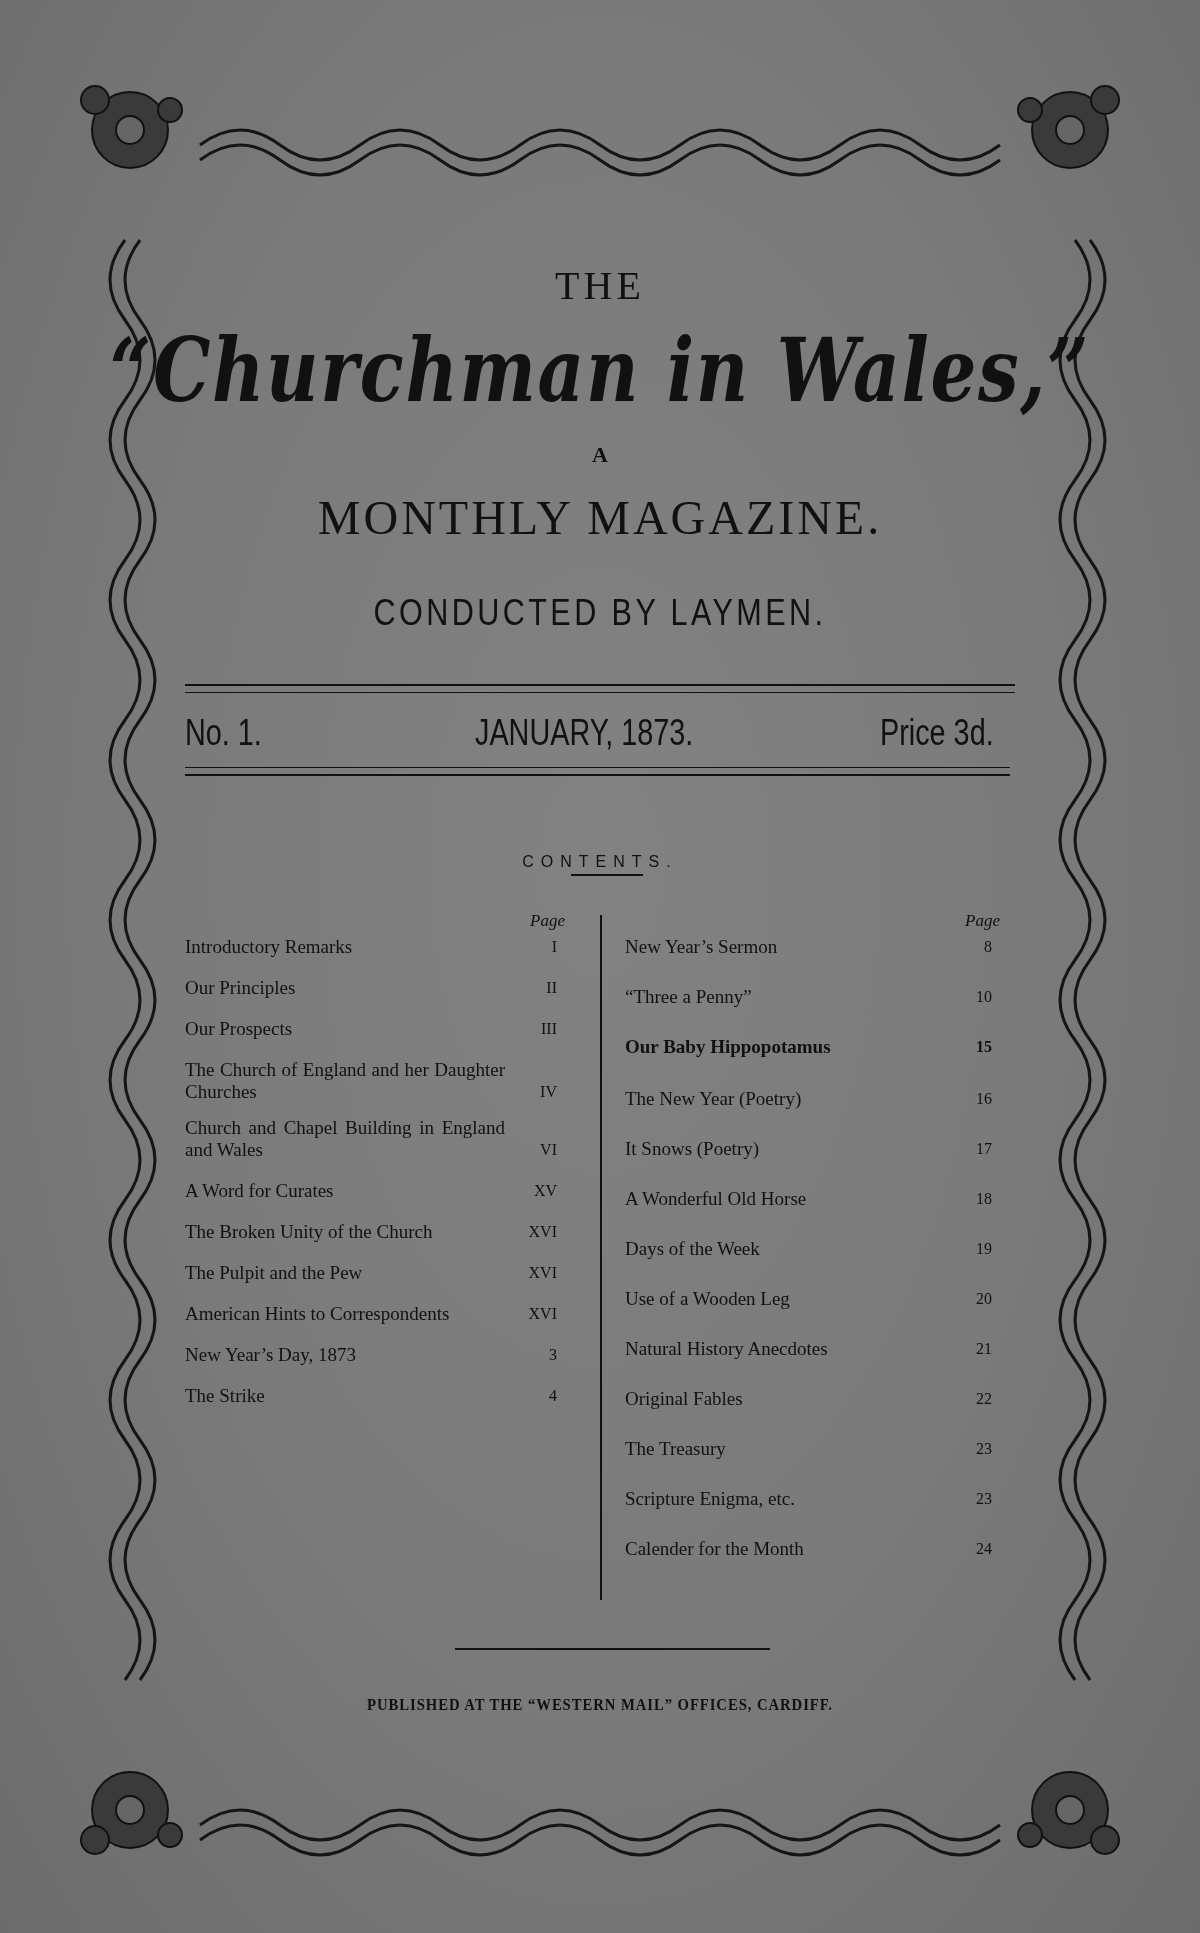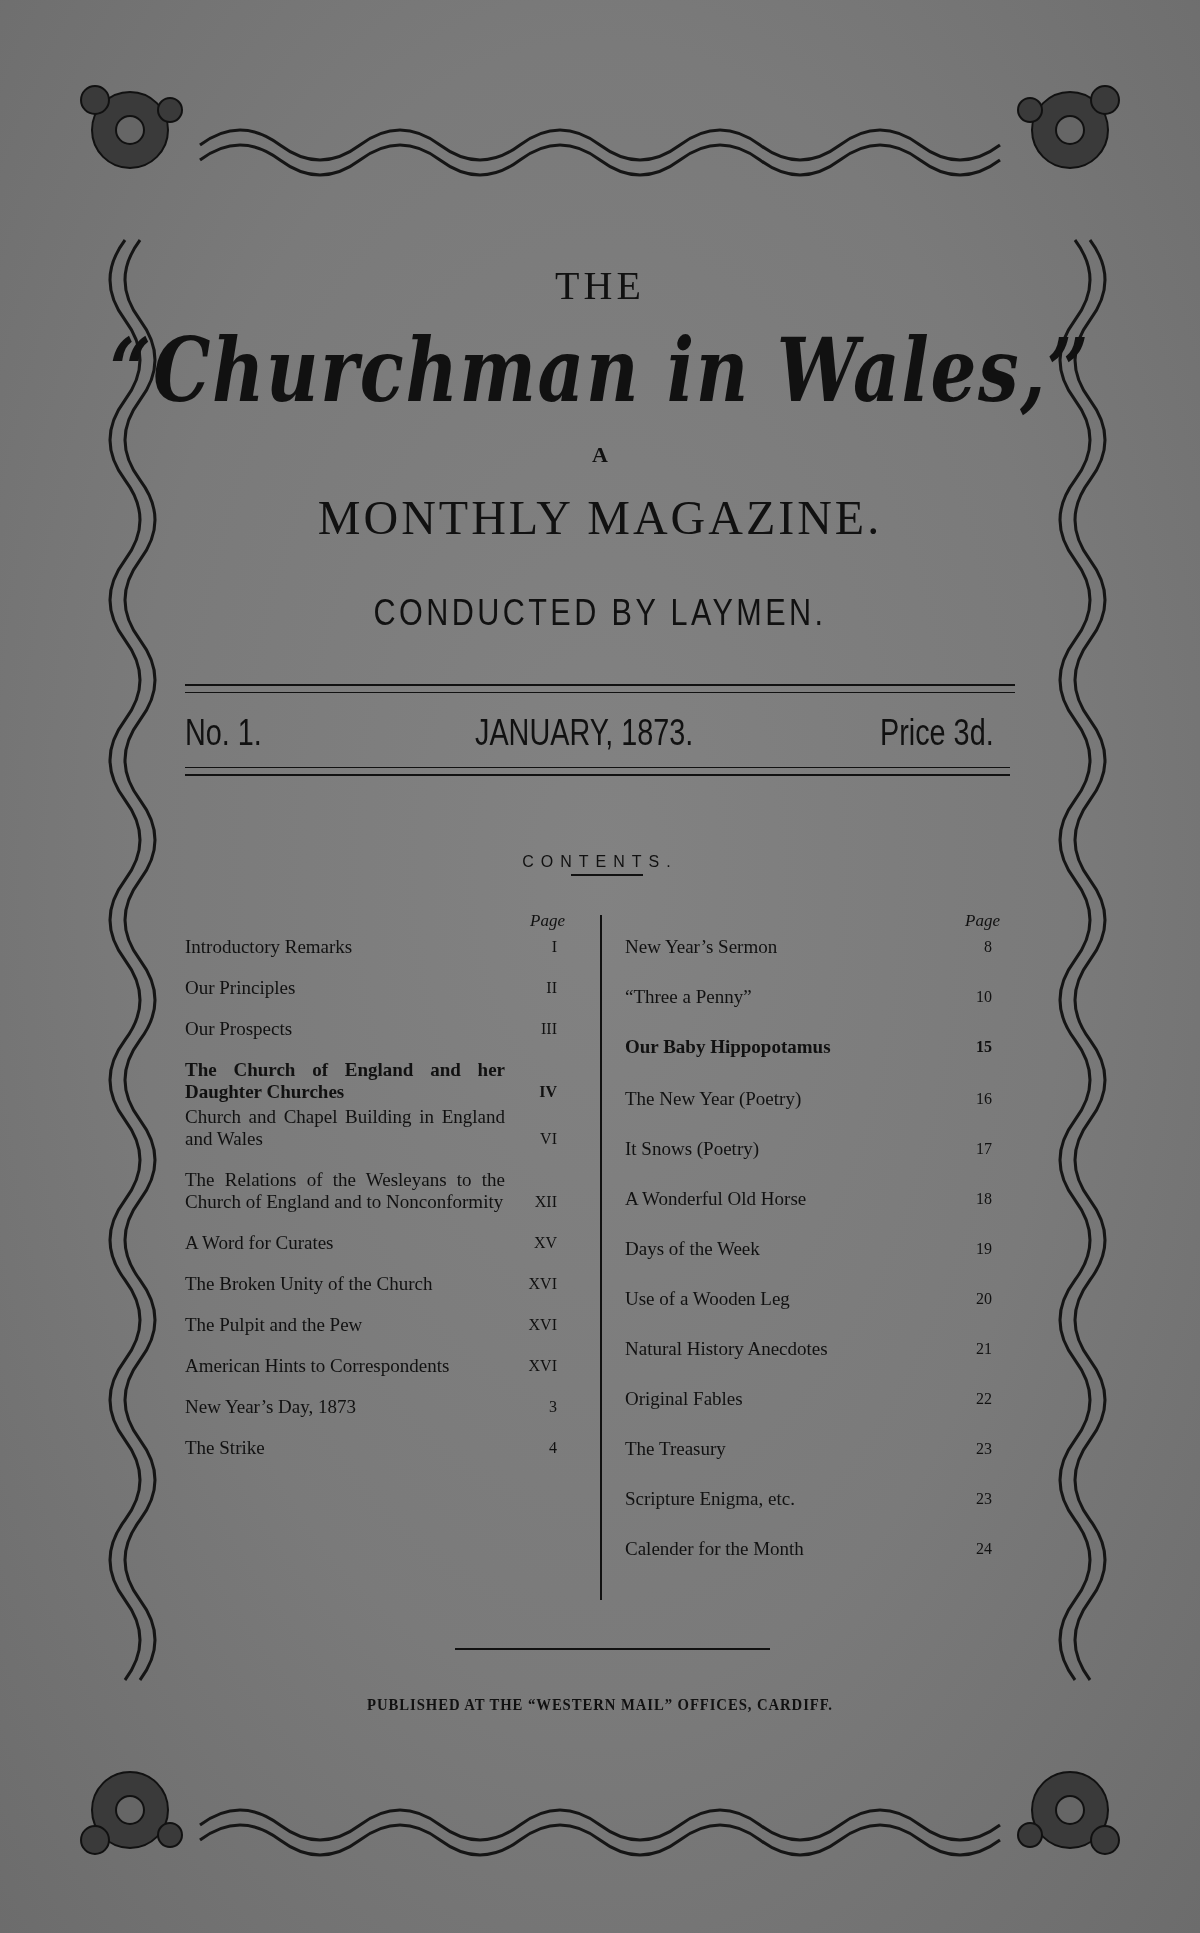--- a/index.html
+++ b/index.html
@@ -109,31 +109,27 @@
         <span class="pg">I</span>
       </div>
       <div class="entry" style="margin-bottom: 19px;">
         <span class="title">Our Principles</span>
         <span class="pg">II</span>
       </div>
       <div class="entry" style="margin-bottom: 19px;">
         <span class="title">Our Prospects</span>
         <span class="pg">III</span>
       </div>
-      <div class="entry" style="margin-bottom: 3px; font-weight: bold;">
+      <div class="entry" style="margin-bottom: 14px;">
         <span class="title">The Church of England and her Daughter Churches</span>
         <span class="pg">IV</span>
       </div>
       <div class="entry" style="margin-bottom: 19px;">
         <span class="title">Church and Chapel Building in England and Wales</span>
         <span class="pg">VI</span>
-      </div>
-      <div class="entry" style="margin-bottom: 19px;">
-        <span class="title">The Relations of the Wesleyans to the Church of England and to Nonconformity</span>
-        <span class="pg">XII</span>
       </div>
       <div class="entry" style="margin-bottom: 19px;">
         <span class="title">A Word for Curates</span>
         <span class="pg">XV</span>
       </div>
       <div class="entry" style="margin-bottom: 19px;">
         <span class="title">The Broken Unity of the Church</span>
         <span class="pg">XVI</span>
       </div>
       <div class="entry" style="">

